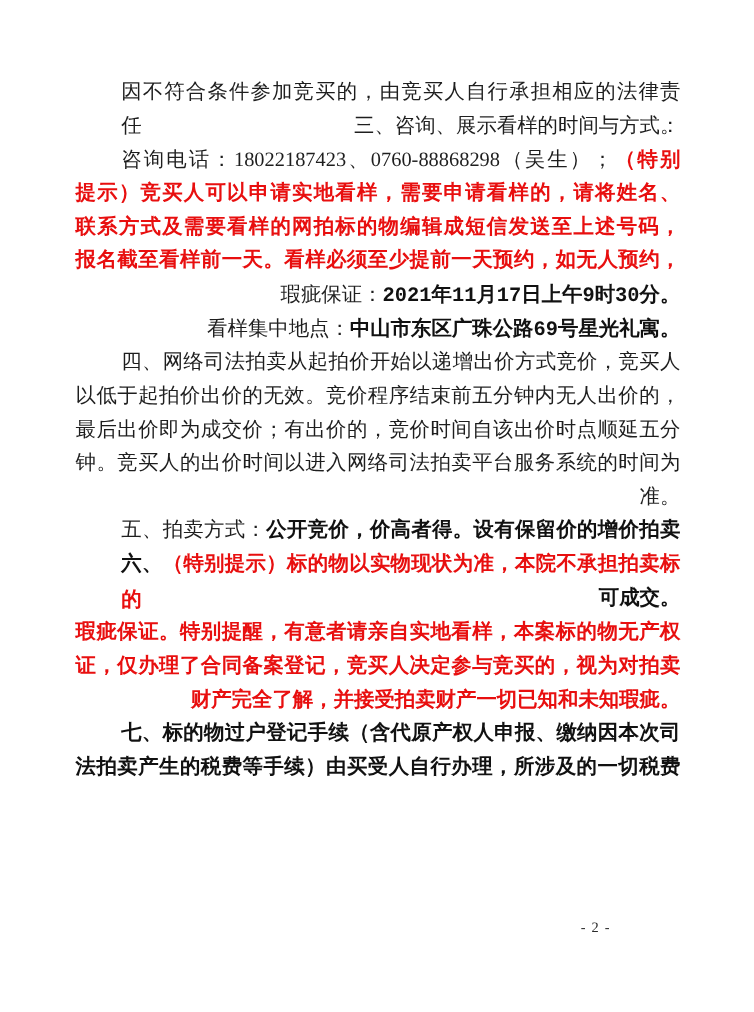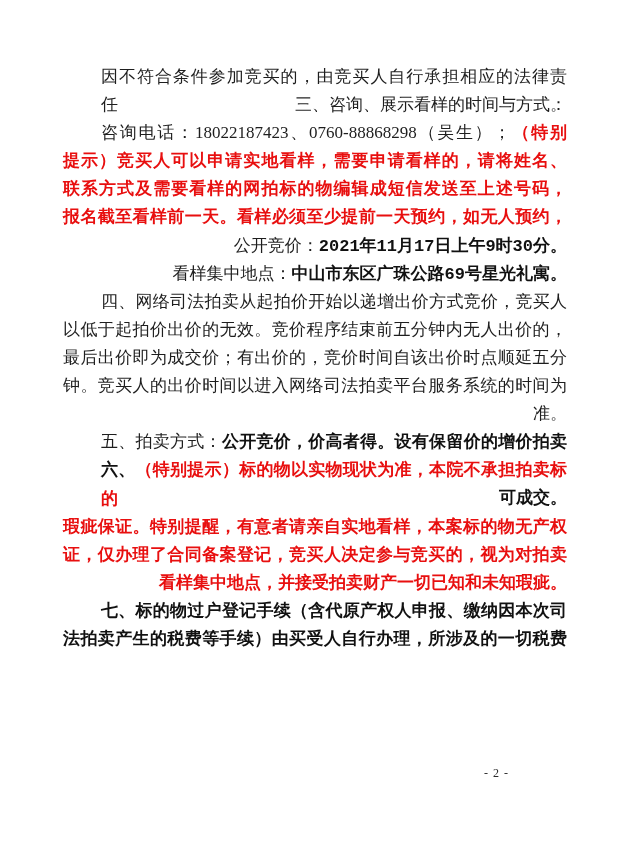--- a/index.html
+++ b/index.html
@@ -67,30 +67,30 @@
 <body>
 
 <div class="page" style="--bg: #ffffff; --ink: #1e1e1e; --bold-ink: #111111; --red: #e80f0f;">
   <div class="doc">
       <div class="line indent fill"><span class="seg-n">因不符合条件参加竞买的，由竞买人自行承担相应的法律责任。</span></div>
       <div class="line indent"><span class="seg-n">三、咨询、展示看样的时间与方式：</span></div>
       <div class="line indent fill"><span class="seg-n">咨询电话：18022187423、0760-88868298（吴生）；</span><span class="seg-rb">（特别</span></div>
       <div class="line fill"><span class="seg-rb">提示）竞买人可以申请实地看样，需要申请看样的，请将姓名、</span></div>
       <div class="line fill"><span class="seg-rb">联系方式及需要看样的网拍标的物编辑成短信发送至上述号码，</span></div>
       <div class="line fill"><span class="seg-rb">报名截至看样前一天。看样必须至少提前一天预约，如无人预约，</span></div>
-      <div class="line indent"><span class="seg-n">公开竞价：</span><span class="seg-b">2021年11月17日上午9时30分。</span></div>
+      <div class="line indent"><span class="seg-n">瑕疵保证：</span><span class="seg-b">2021年11月17日上午9时30分。</span></div>
       <div class="line indent"><span class="seg-n">看样集中地点：</span><span class="seg-b">中山市东区广珠公路69号星光礼寓。</span></div>
       <div class="line indent fill"><span class="seg-n">四、网络司法拍卖从起拍价开始以递增出价方式竞价，竞买人</span></div>
       <div class="line fill"><span class="seg-n">以低于起拍价出价的无效。竞价程序结束前五分钟内无人出价的，</span></div>
       <div class="line fill"><span class="seg-n">最后出价即为成交价；有出价的，竞价时间自该出价时点顺延五分</span></div>
       <div class="line fill"><span class="seg-n">钟。竞买人的出价时间以进入网络司法拍卖平台服务系统的时间为</span></div>
       <div class="line"><span class="seg-n">准。</span></div>
       <div class="line indent fill"><span class="seg-n">五、拍卖方式：</span><span class="seg-b">公开竞价，价高者得。设有保留价的增价拍卖</span></div>
       <div class="line indent fill"><span class="seg-b">六、</span><span class="seg-rb">（特别提示）标的物以实物现状为准，本院不承担拍卖标的</span></div>
       <div class="line"><span class="seg-b">可成交。</span></div>
       <div class="line fill"><span class="seg-rb">瑕疵保证。特别提醒，有意者请亲自实地看样，本案标的物无产权</span></div>
       <div class="line fill"><span class="seg-rb">证，仅办理了合同备案登记，竞买人决定参与竞买的，视为对拍卖</span></div>
-      <div class="line"><span class="seg-rb">看样集中地点，并接受拍卖财产一切已知和未知瑕疵。</span></div>
+      <div class="line"><span class="seg-rb">财产完全了解，并接受拍卖财产一切已知和未知瑕疵。</span></div>
       <div class="line indent fill"><span class="seg-b">七、标的物过户登记手续（含代原产权人申报、缴纳因本次司</span></div>
       <div class="line fill"><span class="seg-b">法拍卖产生的税费等手续）由买受人自行办理，所涉及的一切税费</span></div>
     </div>
   <div class="page-number">- 2 -</div>
 </div>
 
 </body></html>

